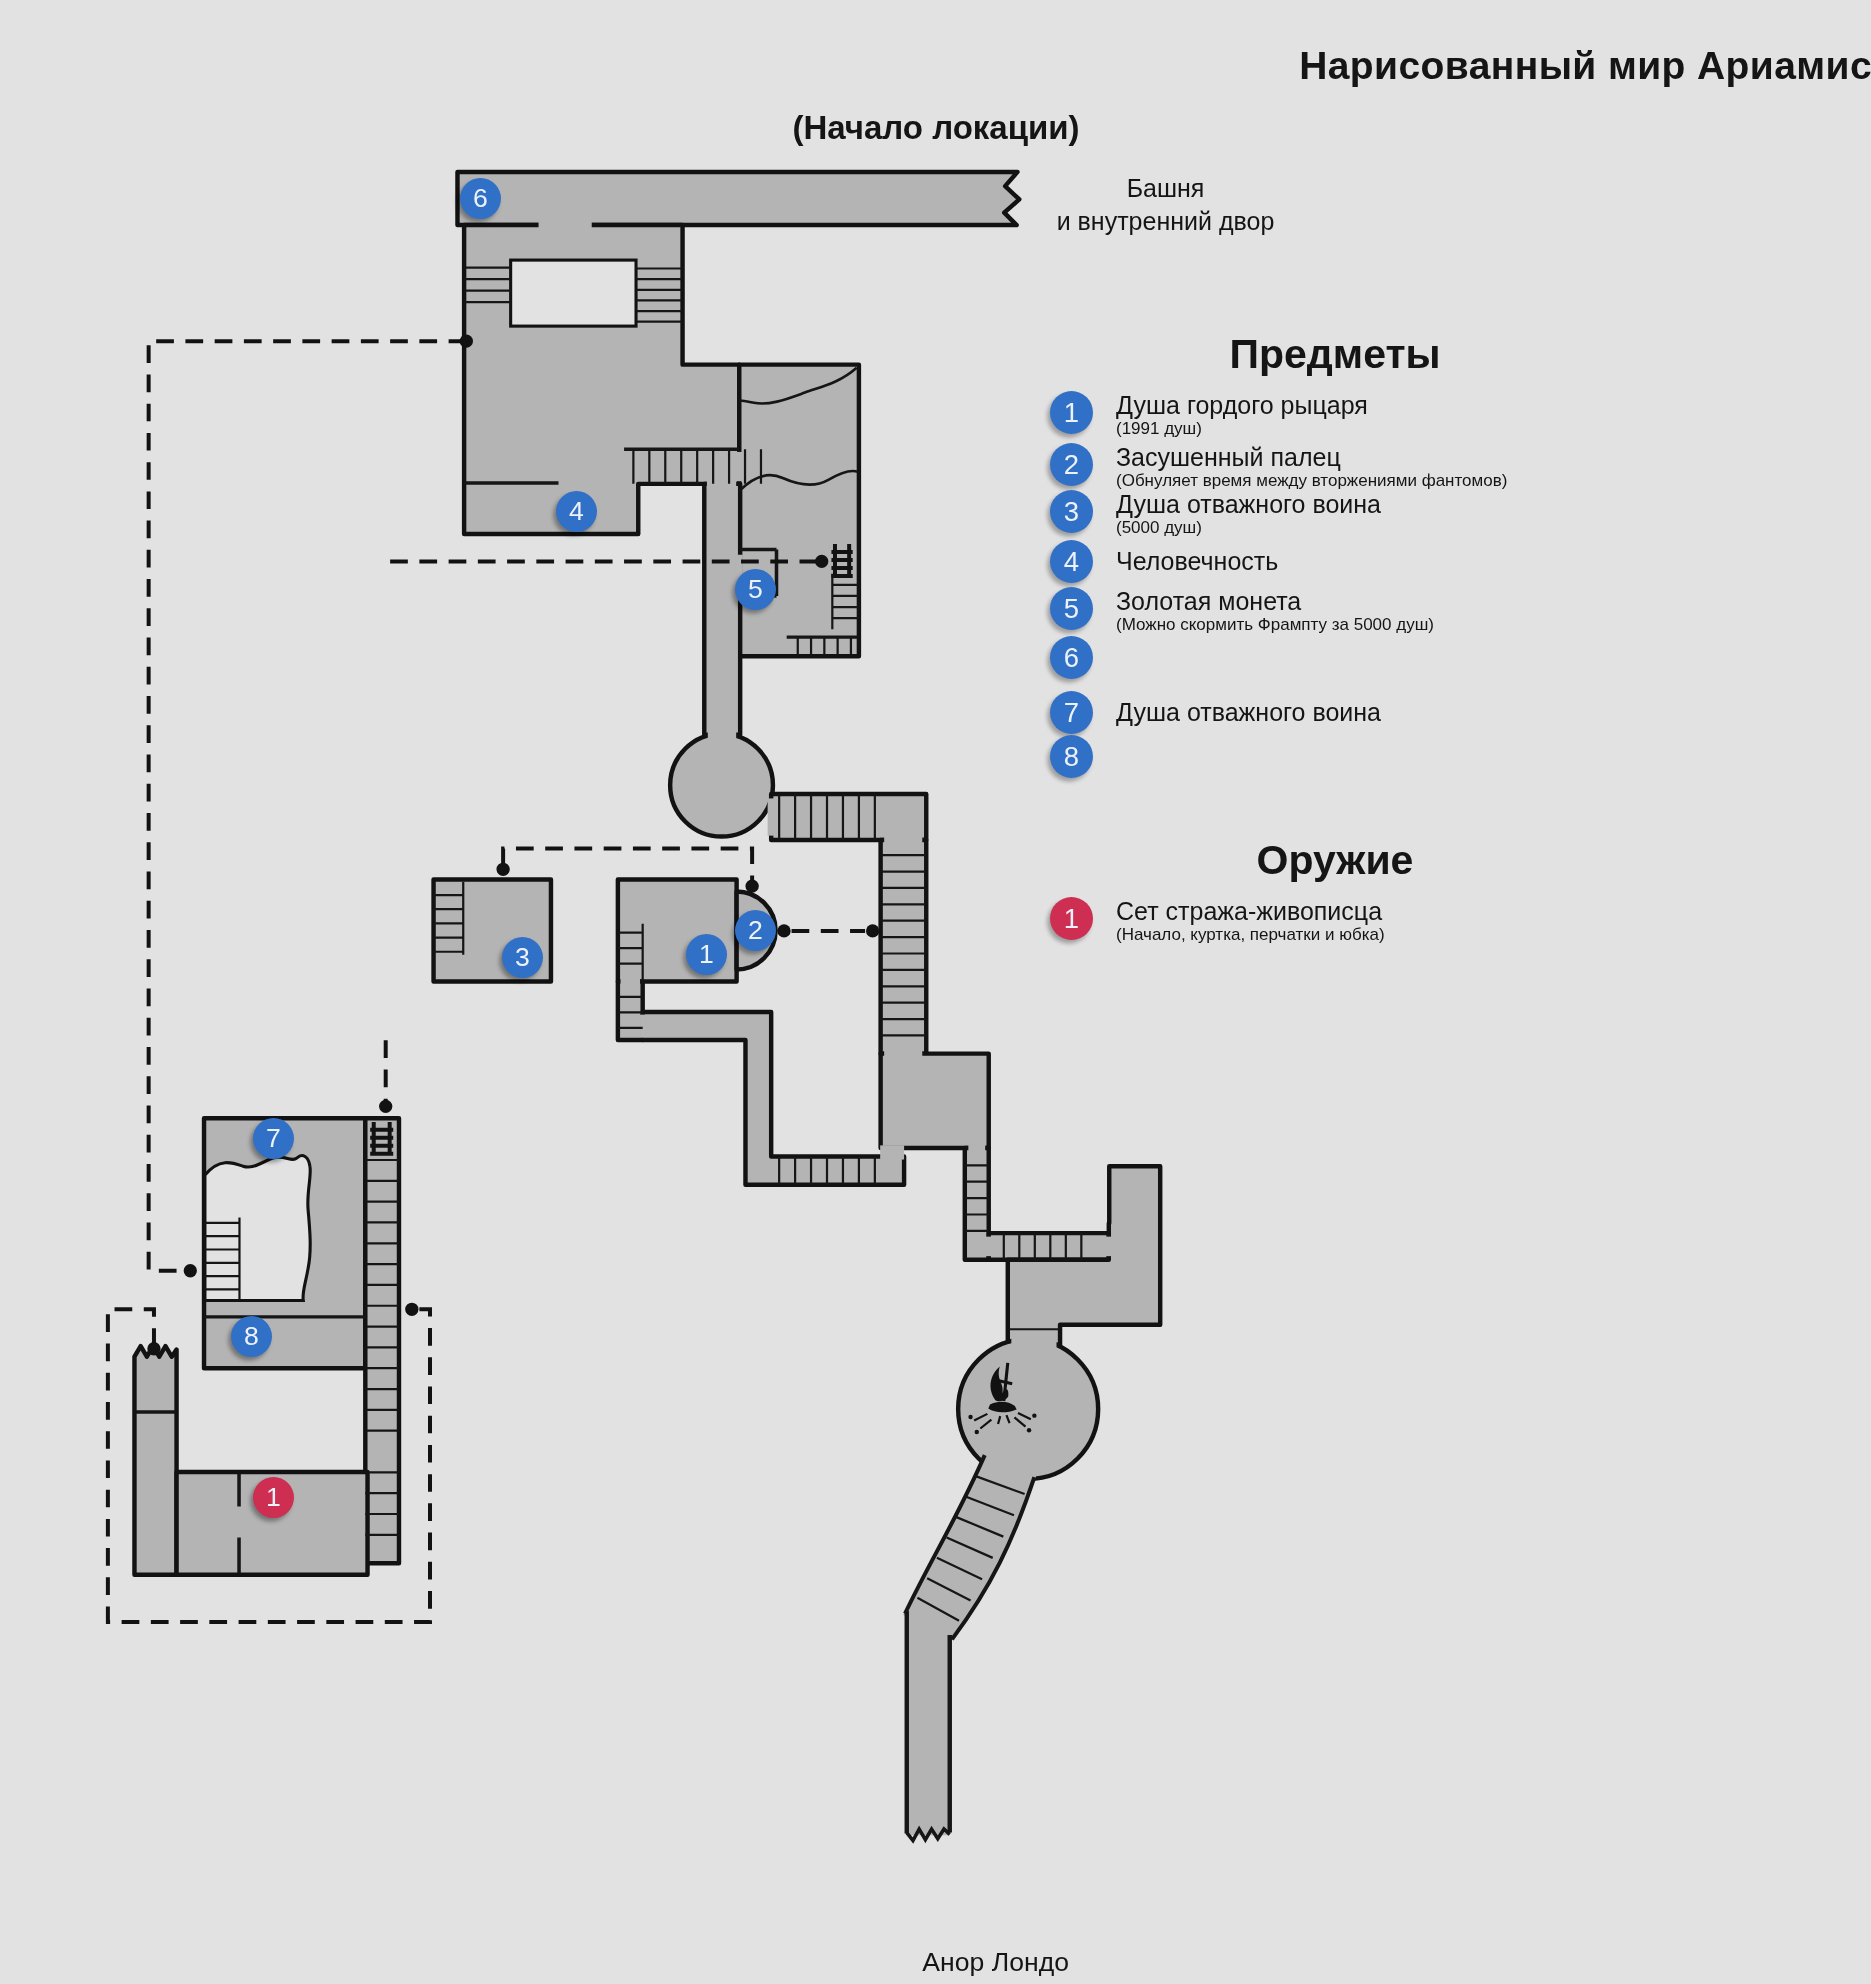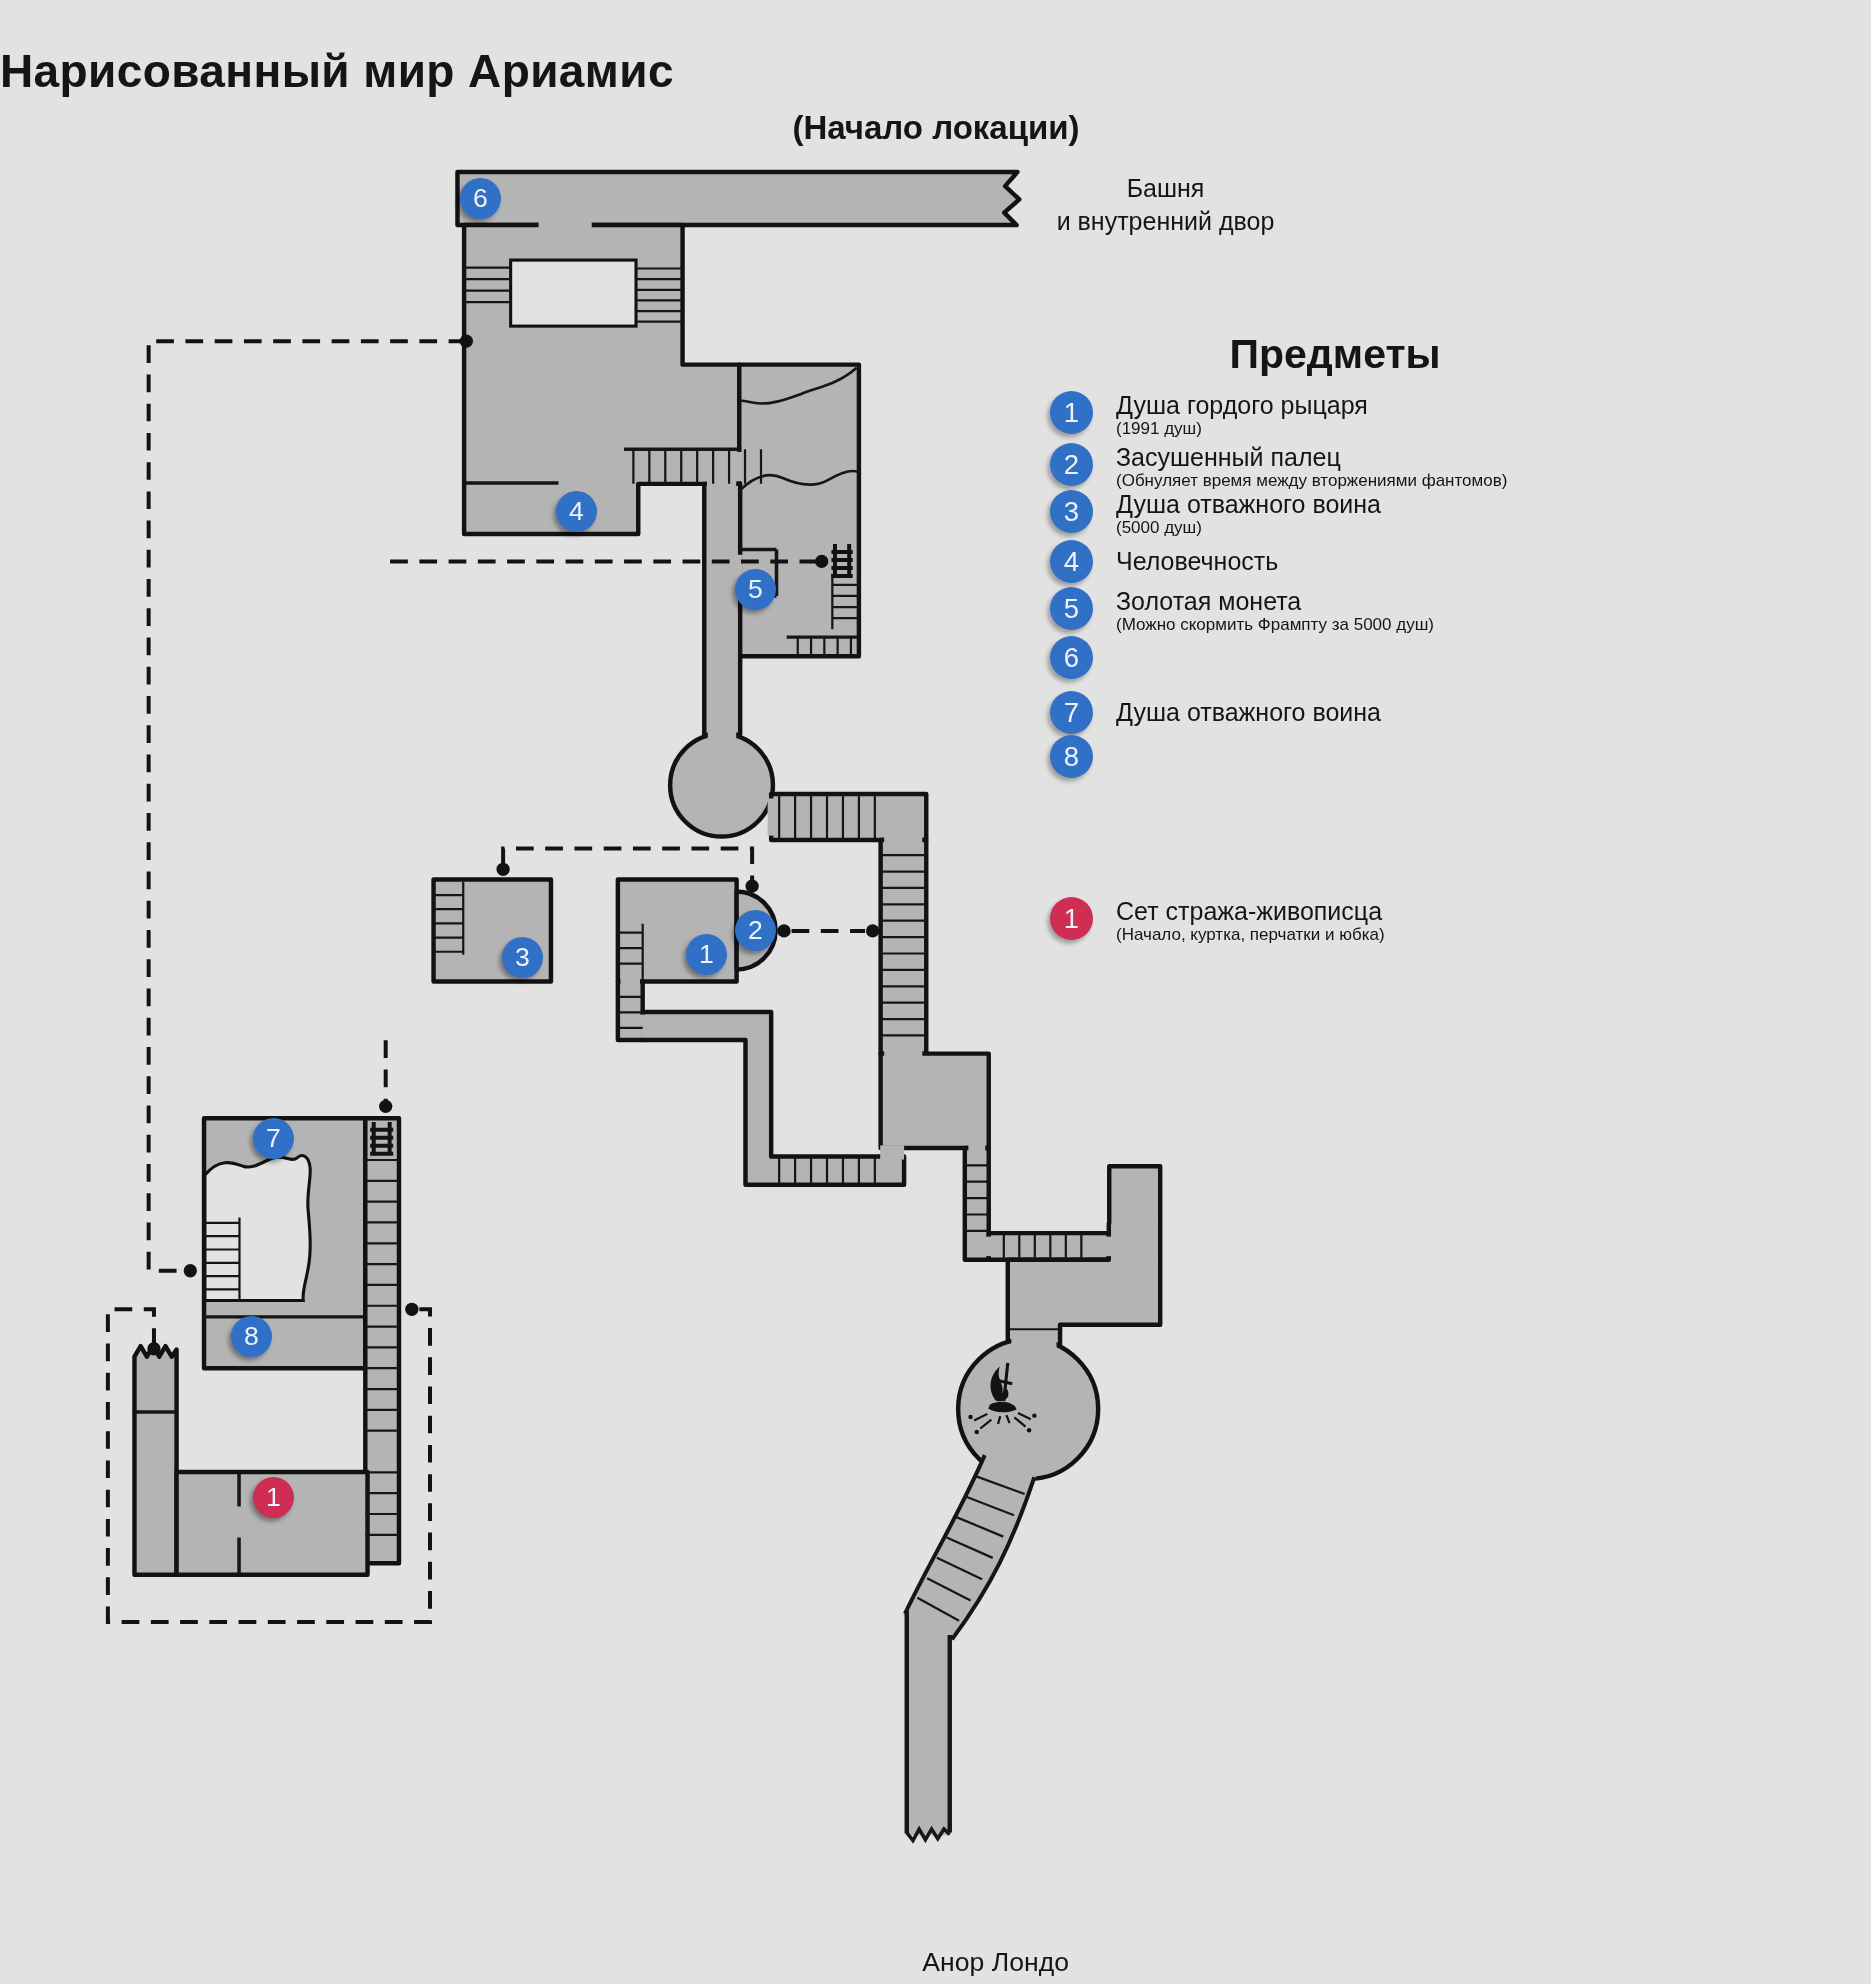--- a/index.html
+++ b/index.html
@@ -7,21 +7,21 @@
     width:1872px;height:1985px;
     background:#e2e2e2;
     font-family:"Liberation Sans", sans-serif;
     position:relative;
     overflow:hidden;
     color:#151515;
   }
   .page{position:absolute;left:0;top:0;width:1872px;height:1985px;}
   svg.map{position:absolute;left:0;top:0;}
   .abs{position:absolute;}
-  .title{left:0;top:44px;width:1872px;text-align:left;font-size:46px;font-weight:bold;letter-spacing:0.4px;}
+  .title{left:0;top:44px;width:1872px;text-align:right;font-size:39px;font-weight:bold;letter-spacing:0.4px;}
   .subtitle{left:0;top:109px;width:1872px;text-align:center;font-size:33px;font-weight:bold;}
   .exit-top{left:1015px;top:172px;width:301px;text-align:center;font-size:25px;line-height:33px;}
   .exit-bottom{left:803px;top:1947px;width:266px;text-align:right;font-size:26.6px;}
   .lheading{width:532px;text-align:center;font-size:41px;font-weight:bold;}
   .legend-row{position:absolute;left:1050px;display:flex;align-items:flex-start;gap:23px;}
   .badge{
     width:43px;height:43px;border-radius:50%;
     display:flex;align-items:center;justify-content:center;
     color:#edf1fa;font-size:27.5px;font-weight:500;
     box-shadow:-2.7px 3.5px 4.4px rgba(0,0,0,0.30);
@@ -238,20 +238,21 @@
     <div class="ltext solo">
         <div class="llabel">Душа отважного воина</div>
       </div>
   </div>
   <div class="legend-row" style="top:735px;">
     <div class="badge blue">
         <span>8</span>
       </div>
   </div>
 
+  <div class="abs lheading" style="left:1069px;top:837px;">Оружие</div>
   <div class="legend-row" style="top:897px;">
     <div class="badge red">
         <span>1</span>
       </div>
     <div class="ltext">
         <div class="llabel">Сет стража-живописца</div>
         <div class="lnote">(Начало, куртка, перчатки и юбка)</div>
       </div>
   </div>
 

